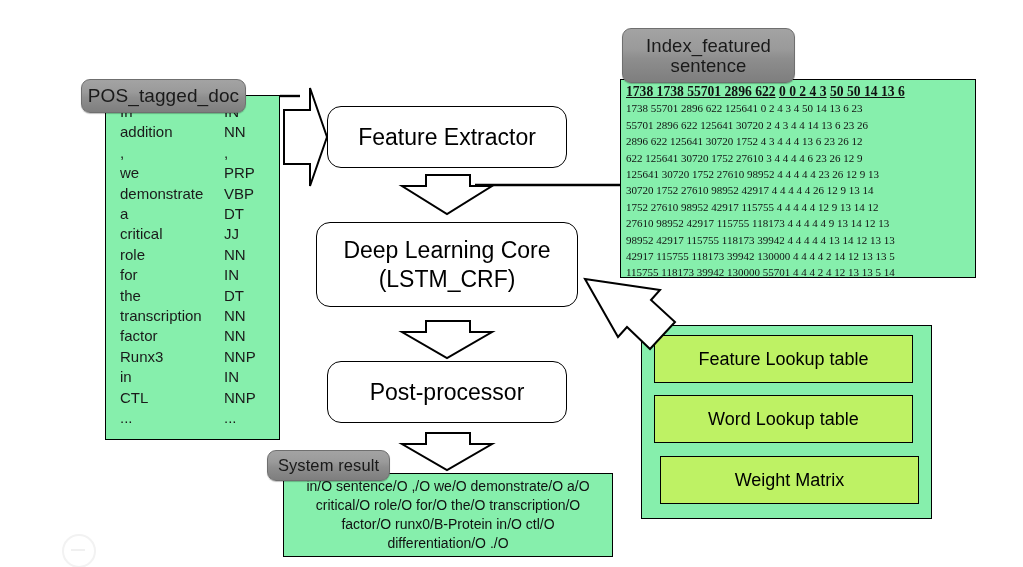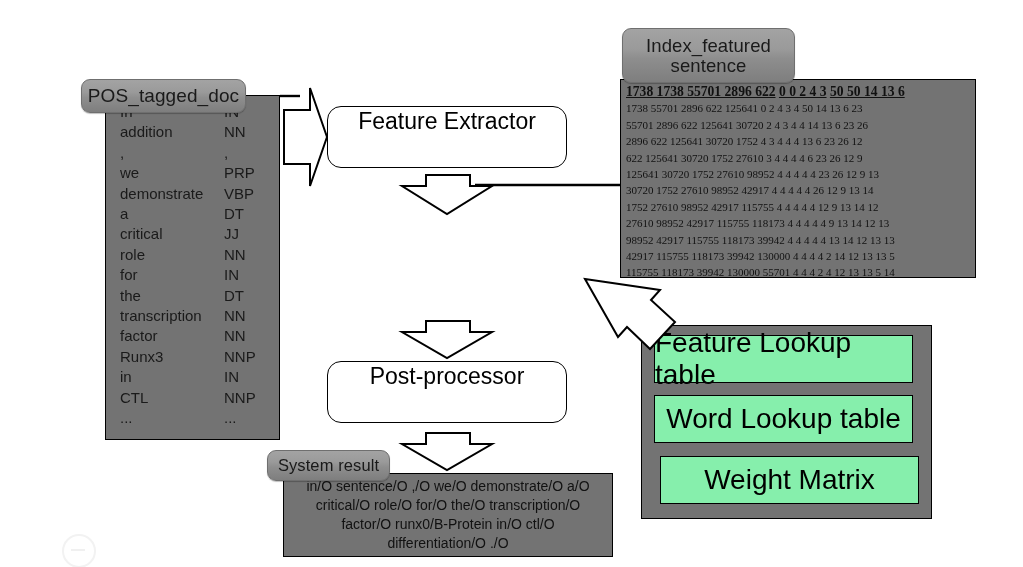--- a/index.html
+++ b/index.html
@@ -33,34 +33,34 @@
     font-size: 19px;
     line-height: 1.08;
     letter-spacing: 0.1px;
     box-shadow: 0 1px 1px rgba(0,0,0,0.25);
     z-index: 6;
   }
 
   
   .rect {
     position: absolute;
-    background: #737373;
+    background: #86efac;
     border: 1px solid #000000;
     box-sizing: border-box;
   }
 
   
   .procbox {
     position: absolute;
     background: #ffffff;
     border: 1.6px solid #000000;
     border-radius: 14px;
     box-sizing: border-box;
     display: flex;
-    align-items: flex-start;
+    align-items: center;
     justify-content: center;
     text-align: center;
     font-size: 23px;
     color: #000000;
     line-height: 1.25;
   }
 
   
   #pos-doc-box {
     padding: 6px 0 0 0;
@@ -103,27 +103,27 @@
     font-size: 14px;
     line-height: 19px;
     color: #111111;
     padding: 4px 10px;
     box-sizing: border-box;
   }
 
   
   .lookup-item {
     position: absolute;
-    background: #86efac;
+    background: #bef264;
     border: 1.5px solid #000000;
     box-sizing: border-box;
     display: flex;
     align-items: center;
     justify-content: center;
-    font-size: 28px;
+    font-size: 18px;
     color: #000000;
   }
 
   
   #overlay {
     position: absolute;
     left: 0; top: 0;
     width: 1023px;
     height: 567px;
     z-index: 2;
@@ -265,20 +265,24 @@
 
   <div class="pill" id="index-pill" style="left:622px; top:28px; width:171px; height:53px; flex-direction:column; font-size:18.5px;">
     <span>Index_featured</span>
     <span>sentence</span>
   </div>
 
   <div class="procbox" id="feature-extractor-box" style="left:327px; top:106px; width:240px; height:62px;">
     <span>Feature Extractor</span>
   </div>
 
+  <div class="procbox" id="dl-core-box" style="left:316px; top:222px; width:262px; height:85px; flex-direction:column;">
+    <span>Deep Learning Core</span>
+    <span>(LSTM_CRF)</span>
+  </div>
 
   <div class="procbox" id="post-processor-box" style="left:327px; top:361px; width:240px; height:62px;">
     <span>Post-processor</span>
   </div>
 
   <div class="rect abs" id="resources-box" style="left:641px; top:325px; width:291px; height:194px; border-width:1.5px;">
   </div>
   <div class="lookup-item" id="lookup-0" style="left:654px; top:335px; width:259px; height:48px;">
     <span>Feature Lookup table</span>
   </div>

